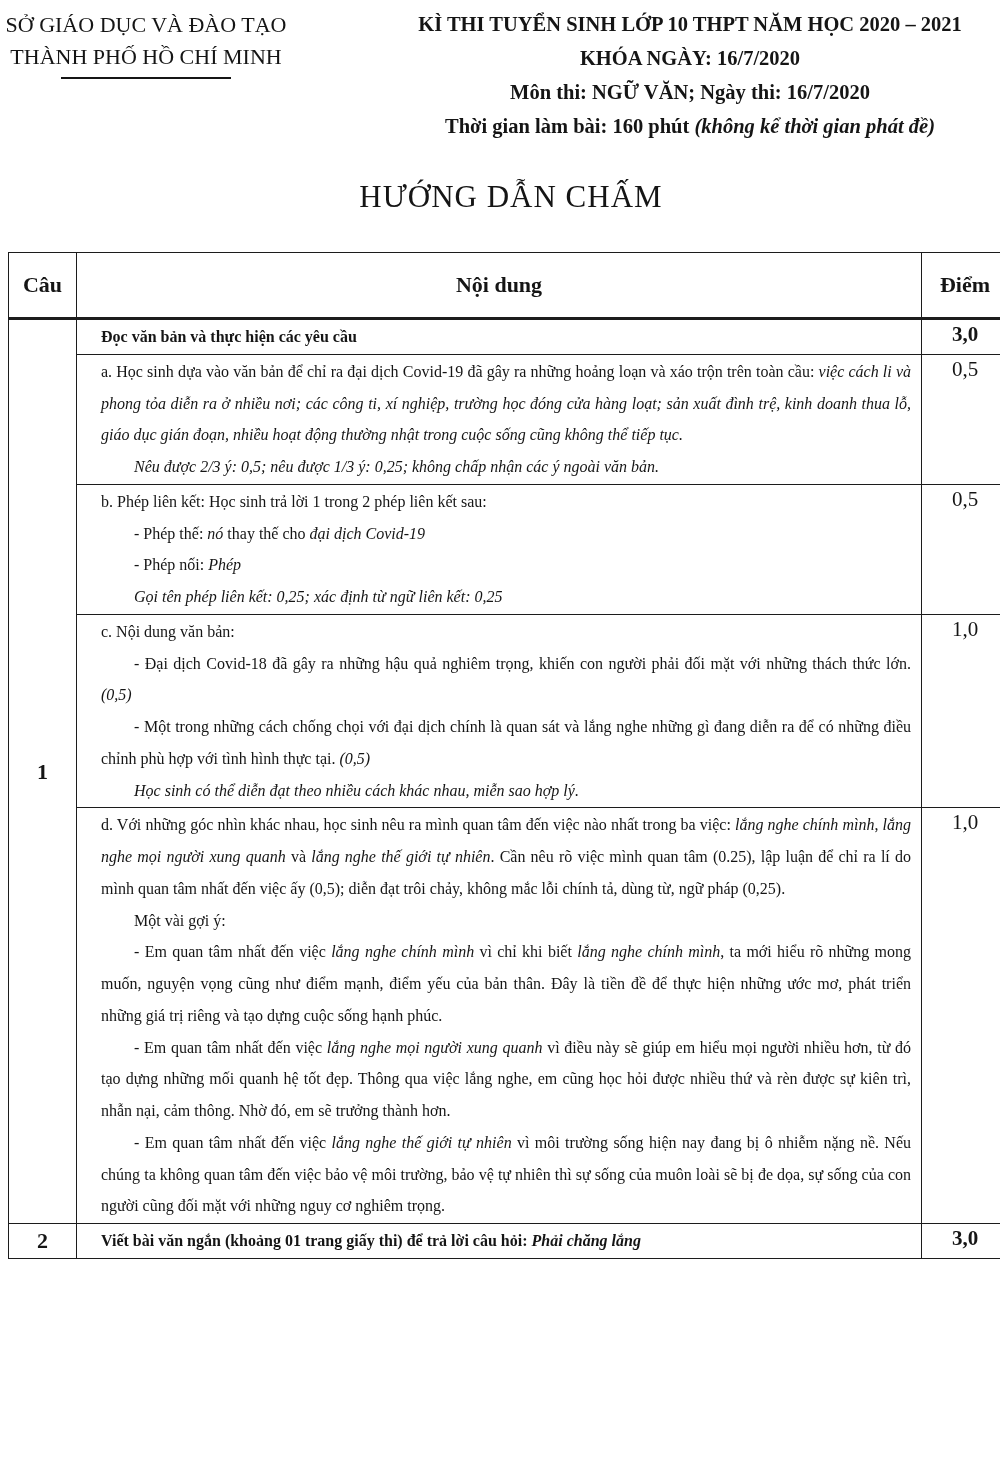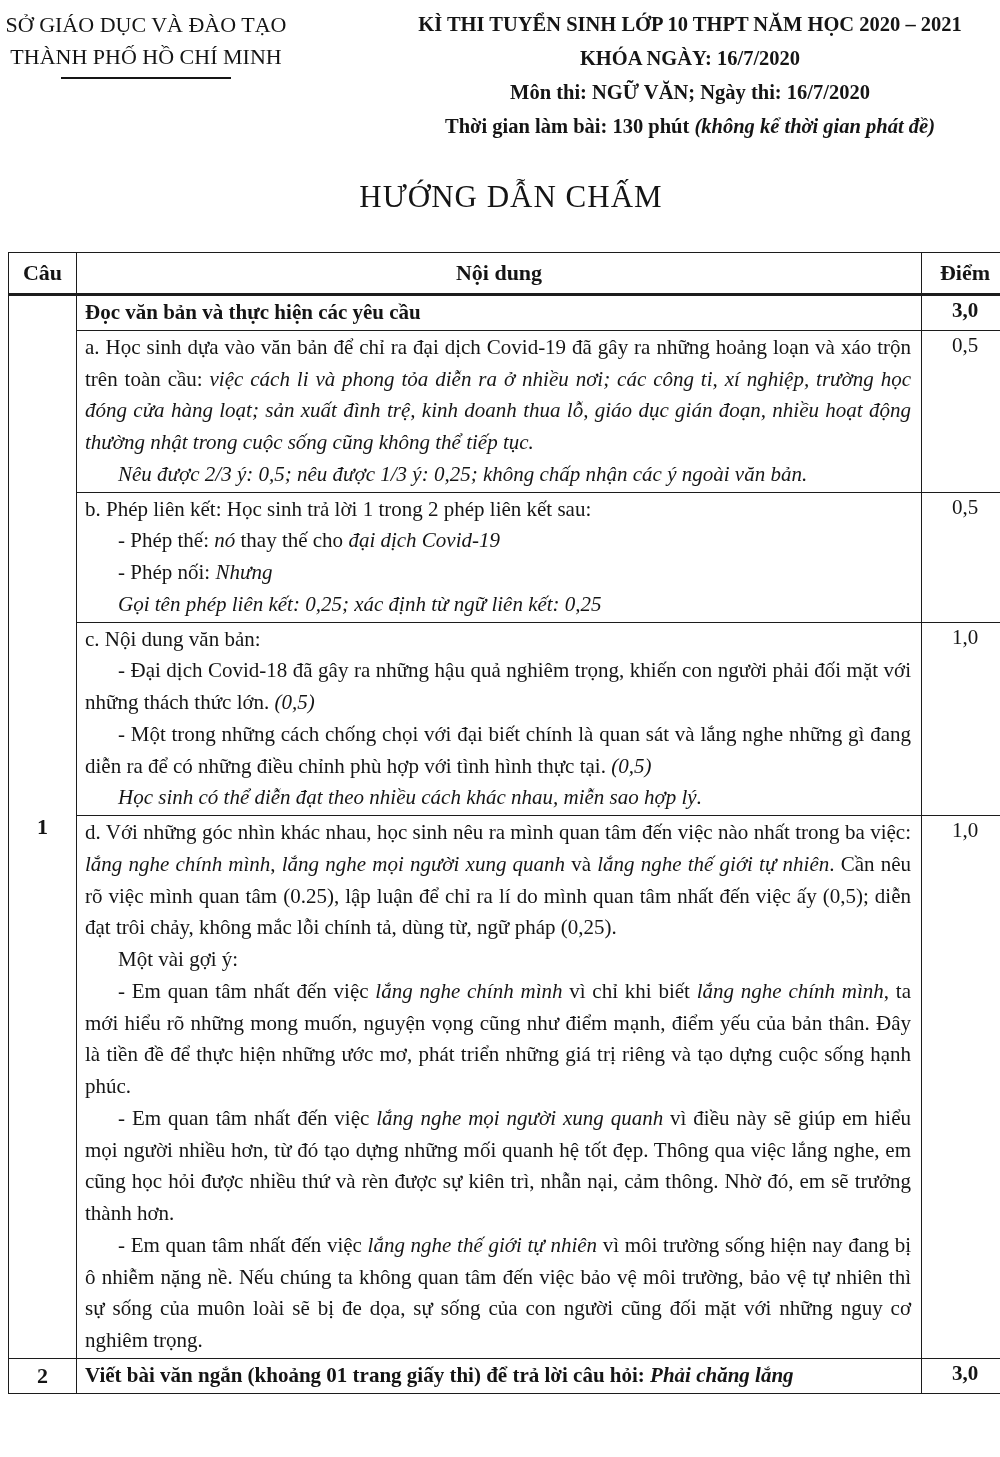--- a/index.html
+++ b/index.html
@@ -27,28 +27,28 @@
   }
   table.grading-table{
     position:absolute;left:8px;top:252px;width:1000px;
     border-collapse:collapse;table-layout:fixed;
   }
   .grading-table th,.grading-table td{
     border:1.8px solid #1c1c1c;
   }
   .grading-table thead th{
     height:40px;font-size:22px;font-weight:bold;text-align:center;
-    vertical-align:middle;padding:0;border-bottom:3.5px solid #1c1c1c;
+    vertical-align:middle;padding:12px;border-bottom:3.5px solid #1c1c1c;
   }
   td.cau-cell{
     text-align:center;vertical-align:middle;font-weight:bold;font-size:22px;padding:0;
   }
   td.content-cell{
-    vertical-align:top;padding:1px 10px 1px 8px;
-    font-size:21px;line-height:31.75px;
+    vertical-align:top;padding:1px 10px 1px 24px;
+    font-size:16px;line-height:31.75px;
   }
   td.score-cell{
     vertical-align:top;text-align:center;font-size:21px;padding-top:2px;
   }
   tr.bold-row td.content-cell,tr.bold-row td.score-cell{font-weight:bold;}
   tr.intro-row{height:34px;}
   tr.q2-row{height:32px;}
   .para{margin:0;text-align:justify;}
   .para.ind{text-indent:33px;}
   .r-i{font-style:italic;text-align:right;}
@@ -61,21 +61,21 @@
 <div class="header-left">
   <div>SỞ GIÁO DỤC VÀ ĐÀO TẠO</div>
   <div>THÀNH PHỐ HỒ CHÍ MINH</div>
   <div class="underline"></div>
 </div>
 
 <div class="header-right">
   <div class="hline">KÌ THI TUYỂN SINH LỚP 10 THPT NĂM HỌC 2020 – 2021</div>
   <div class="hline">KHÓA NGÀY: 16/7/2020</div>
   <div class="hline">Môn thi: NGỮ VĂN; Ngày thi: 16/7/2020</div>
-  <div class="hline"><span class="r-b">Thời gian làm bài: 130 phút </span><span class="r-i">(không kể thời gian phát đề)</span></div>
+  <div class="hline"><span class="r-b">Thời gian làm bài: 160 phút </span><span class="r-i">(không kể thời gian phát đề)</span></div>
 </div>
 
 <div class="doc-title">HƯỚNG DẪN CHẤM</div>
 
 <table class="grading-table">
   <colgroup>
     <col style="width:68px">
       <col style="width:845px">
       <col style="width:87px">
   </colgroup>
@@ -98,30 +98,30 @@
       <td class="content-cell">
         <div class="para"><span>a. Học sinh dựa vào văn bản để chỉ ra đại dịch Covid-19 đã gây ra những hoảng loạn và xáo trộn trên toàn cầu: </span><span class="r-i">việc cách li và phong tỏa diễn ra ở nhiều nơi; các công ti, xí nghiệp, trường học đóng cửa hàng loạt; sản xuất đình trệ, kinh doanh thua lỗ, giáo dục gián đoạn, nhiều hoạt động thường nhật trong cuộc sống cũng không thể tiếp tục.</span></div>
         <div class="para ind"><span class="r-i">Nêu được 2/3 ý: 0,5; nêu được 1/3 ý: 0,25; không chấp nhận các ý ngoài văn bản.</span></div>
       </td>
       <td class="score-cell">0,5</td>
     </tr>
     <tr>
       <td class="content-cell">
         <div class="para"><span>b. Phép liên kết: Học sinh trả lời 1 trong 2 phép liên kết sau:</span></div>
         <div class="para ind"><span>- Phép thế: </span><span class="r-i">nó</span><span> thay thế cho </span><span class="r-i">đại dịch Covid-19</span></div>
-        <div class="para ind"><span>- Phép nối: </span><span class="r-i">Nhưng</span></div>
+        <div class="para ind"><span>- Phép nối: </span><span class="r-i">Phép</span></div>
         <div class="para ind"><span class="r-i">Gọi tên phép liên kết: 0,25; xác định từ ngữ liên kết: 0,25</span></div>
       </td>
       <td class="score-cell">0,5</td>
     </tr>
     <tr>
       <td class="content-cell">
         <div class="para"><span>c. Nội dung văn bản:</span></div>
         <div class="para ind"><span>- Đại dịch Covid-18 đã gây ra những hậu quả nghiêm trọng, khiến con người phải đối mặt với những thách thức lớn. </span><span class="r-i">(0,5)</span></div>
-        <div class="para ind"><span>- Một trong những cách chống chọi với đại biết chính là quan sát và lắng nghe những gì đang diễn ra để có những điều chỉnh phù hợp với tình hình thực tại. </span><span class="r-i">(0,5)</span></div>
+        <div class="para ind"><span>- Một trong những cách chống chọi với đại dịch chính là quan sát và lắng nghe những gì đang diễn ra để có những điều chỉnh phù hợp với tình hình thực tại. </span><span class="r-i">(0,5)</span></div>
         <div class="para ind"><span class="r-i">Học sinh có thể diễn đạt theo nhiều cách khác nhau, miễn sao hợp lý.</span></div>
       </td>
       <td class="score-cell">1,0</td>
     </tr>
     <tr>
       <td class="content-cell">
         <div class="para"><span>d. Với những góc nhìn khác nhau, học sinh nêu ra mình quan tâm đến việc nào nhất trong ba việc: </span><span class="r-i">lắng nghe chính mình</span><span>, </span><span class="r-i">lắng nghe mọi người xung quanh</span><span> và </span><span class="r-i">lắng nghe thế giới tự nhiên</span><span>. Cần nêu rõ việc mình quan tâm (0.25), lập luận để chỉ ra lí do mình quan tâm nhất đến việc ấy (0,5); diễn đạt trôi chảy, không mắc lỗi chính tả, dùng từ, ngữ pháp (0,25).</span></div>
         <div class="para ind"><span>Một vài gợi ý:</span></div>
         <div class="para ind"><span>- Em quan tâm nhất đến việc </span><span class="r-i">lắng nghe chính mình</span><span> vì chỉ khi biết </span><span class="r-i">lắng nghe chính mình</span><span>, ta mới hiểu rõ những mong muốn, nguyện vọng cũng như điểm mạnh, điểm yếu của bản thân. Đây là tiền đề để thực hiện những ước mơ, phát triển những giá trị riêng và tạo dựng cuộc sống hạnh phúc.</span></div>
         <div class="para ind"><span>- Em quan tâm nhất đến việc </span><span class="r-i">lắng nghe mọi người xung quanh</span><span> vì điều này sẽ giúp em hiểu mọi người nhiều hơn, từ đó tạo dựng những mối quanh hệ tốt đẹp. Thông qua việc lắng nghe, em cũng học hỏi được nhiều thứ và rèn được sự kiên trì, nhẫn nại, cảm thông. Nhờ đó, em sẽ trưởng thành hơn.</span></div>

